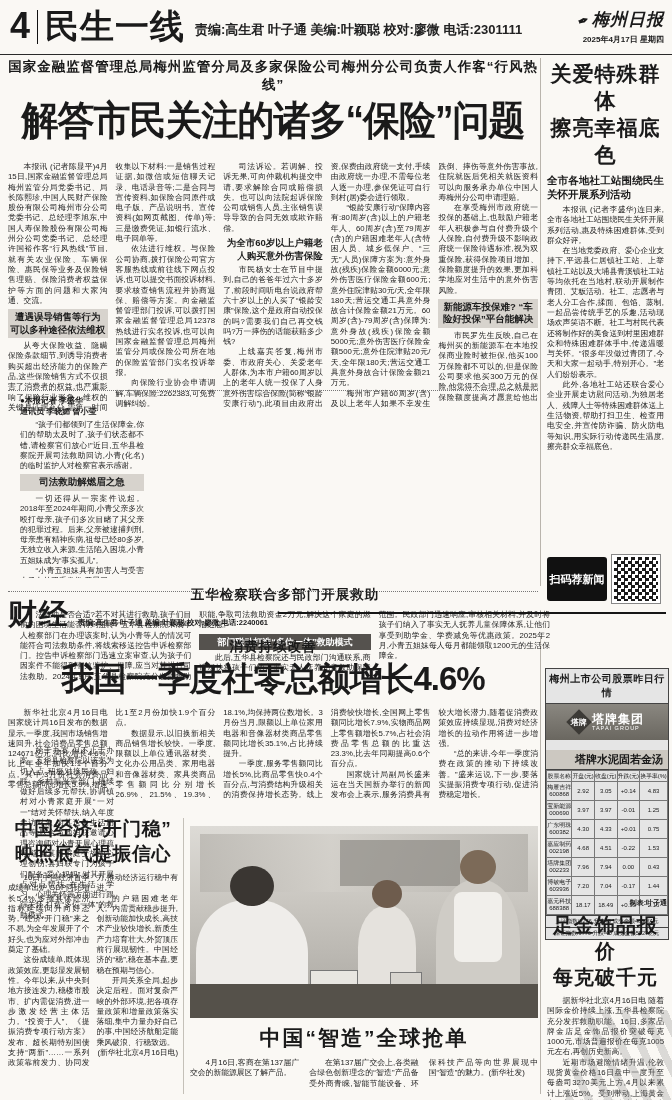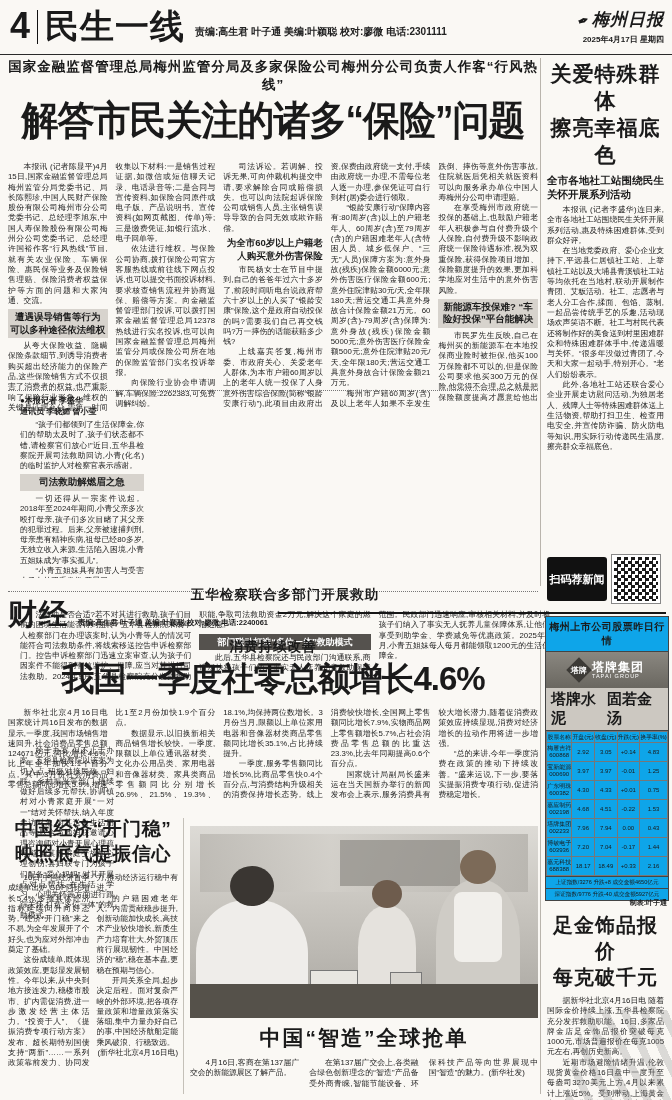--- a/index.html
+++ b/index.html
@@ -4,21 +4,21 @@
 <style>
   html,body{margin:0;padding:0;background:#e8e6e2;}
   .page{position:relative;width:672px;height:1100px;margin:0 auto;background:#faf8f4;color:#1a1a1a;
         font-family:"Liberation Sans","DejaVu Sans",sans-serif;overflow:hidden;}
   
   .hdr{position:absolute;top:6px;left:10px;right:8px;height:46px;}
   .hdr-left{display:flex;align-items:flex-end;}
   .pnum{font-size:36px;font-weight:900;line-height:40px;}
   .pdiv{width:1px;height:34px;background:#111;margin:0 7px 2px 7px;}
   .ptitle{font-size:34px;font-weight:900;line-height:40px;letter-spacing:1px;}
-  .hstaff{font-size:10px;color:#222;margin:0 0 7px 10px;font-weight:bold;}
+  .hstaff{font-size:13px;color:#222;margin:0 0 7px 10px;font-weight:bold;}
   .hdr-right{position:absolute;right:0;top:2px;text-align:right;}
   .masthead{font-family:"Liberation Serif","DejaVu Serif",serif;font-size:17px;font-weight:bold;font-style:italic;letter-spacing:1px;}
   .mh-icon{display:inline-block;transform:rotate(-20deg);font-style:normal;font-size:13px;margin-right:2px;}
   .hdate{font-size:8px;margin-top:3px;font-weight:bold;}
   .hrule{position:absolute;top:54px;left:0;right:0;border-top:1.5px solid #2a2a2a;}
   
   .bt{font-size:7.8px;line-height:10.3px;text-align:justify;color:#1c1c1c;}
   .bt p{margin:0;text-indent:2em;}
   p.sub-gray{background:#d7d3cd;font-weight:bold;text-align:center;text-indent:0;font-size:9.5px;line-height:12.5px;padding:2px 1px;margin:3px 0;}
   p.sub-dark{background:#55524e;color:#fff;font-weight:bold;text-align:center;text-indent:0;font-size:9px;line-height:12px;padding:2px 1px;margin:3px 0;}
@@ -83,29 +83,29 @@
   .fig2{bottom:20px;left:168px;width:58px;height:92px;background:#e5e2dd;}
   .fig2 .head{top:-26px;width:30px;height:28px;}
   .fig3{bottom:8px;right:18px;width:84px;height:130px;background:#cfccc6;}
   .fig3 .head{top:-30px;width:36px;height:34px;background:#7c6a58;}
   .fig3:before{content:"";position:absolute;left:18px;top:12px;width:48px;height:70px;background:#f1efeb;border-radius:8px;}
   
   .sec-capt{position:absolute;top:1024px;left:190px;width:348px;}
   .capt-head{font-size:21px;font-weight:900;text-align:center;letter-spacing:2px;}
   .capt-body{margin-top:6px;column-count:3;column-gap:10px;height:56px;overflow:hidden;}
   
-  .stockbox{position:absolute;top:616px;left:545px;width:122px;background:#0ea5e9;border:1px solid #444;}
+  .stockbox{position:absolute;top:668px;left:545px;width:122px;background:#e5e5e5;border:1px solid #444;}
   .stk-title{font-size:10px;font-weight:bold;text-align:center;padding:3px 0;border-bottom:1px solid #444;letter-spacing:0.5px;}
   .stk-brand{height:36px;background:linear-gradient(180deg,#8a8780,#6a6760);display:flex;align-items:center;justify-content:center;gap:4px;color:#fff;}
   .stk-logo{width:18px;height:18px;background:#3c3a36;transform:rotate(45deg);display:flex;align-items:center;justify-content:center;flex:none;}
   .stk-logo span{transform:rotate(-45deg);font-size:8px;color:#fff;font-weight:bold;}
   .stk-brandtxt{text-align:left;}
   .stk-cn{font-size:12px;font-weight:900;letter-spacing:1px;line-height:12px;}
   .stk-en{font-size:5.5px;letter-spacing:1px;}
-  .stk-slogan{display:flex;justify-content:center;background:#ccc8c1;font-size:15px;font-weight:900;padding:2px 5px;border-bottom:1px solid #444;}
+  .stk-slogan{display:flex;justify-content:flex-end;background:#ccc8c1;font-size:11px;font-weight:900;padding:2px 5px;border-bottom:1px solid #444;margin-top:10px;}
   table.stk{width:100%;border-collapse:collapse;font-size:6px;}
   table.stk th,table.stk td{border:0.5px solid #777;text-align:center;padding:1.5px 0;font-weight:normal;}
   table.stk th{font-size:5.8px;line-height:7px;}
   td.sname{white-space:pre-line;font-weight:bold;font-size:6px;line-height:7.5px;}
   .stk-foot{font-size:5.6px;border-top:1px solid #444;padding:1.5px 2px;text-align:center;}
   .stk-credit{position:absolute;top:898px;left:545px;width:122px;font-size:7px;text-align:right;font-weight:bold;}
   
   .sec-gold{position:absolute;top:912px;left:547px;width:117px;}
   .gold-head{font-size:20px;font-weight:900;text-align:center;line-height:26px;letter-spacing:1px;}
   .gold-body{margin-top:6px;height:148px;overflow:hidden;}

